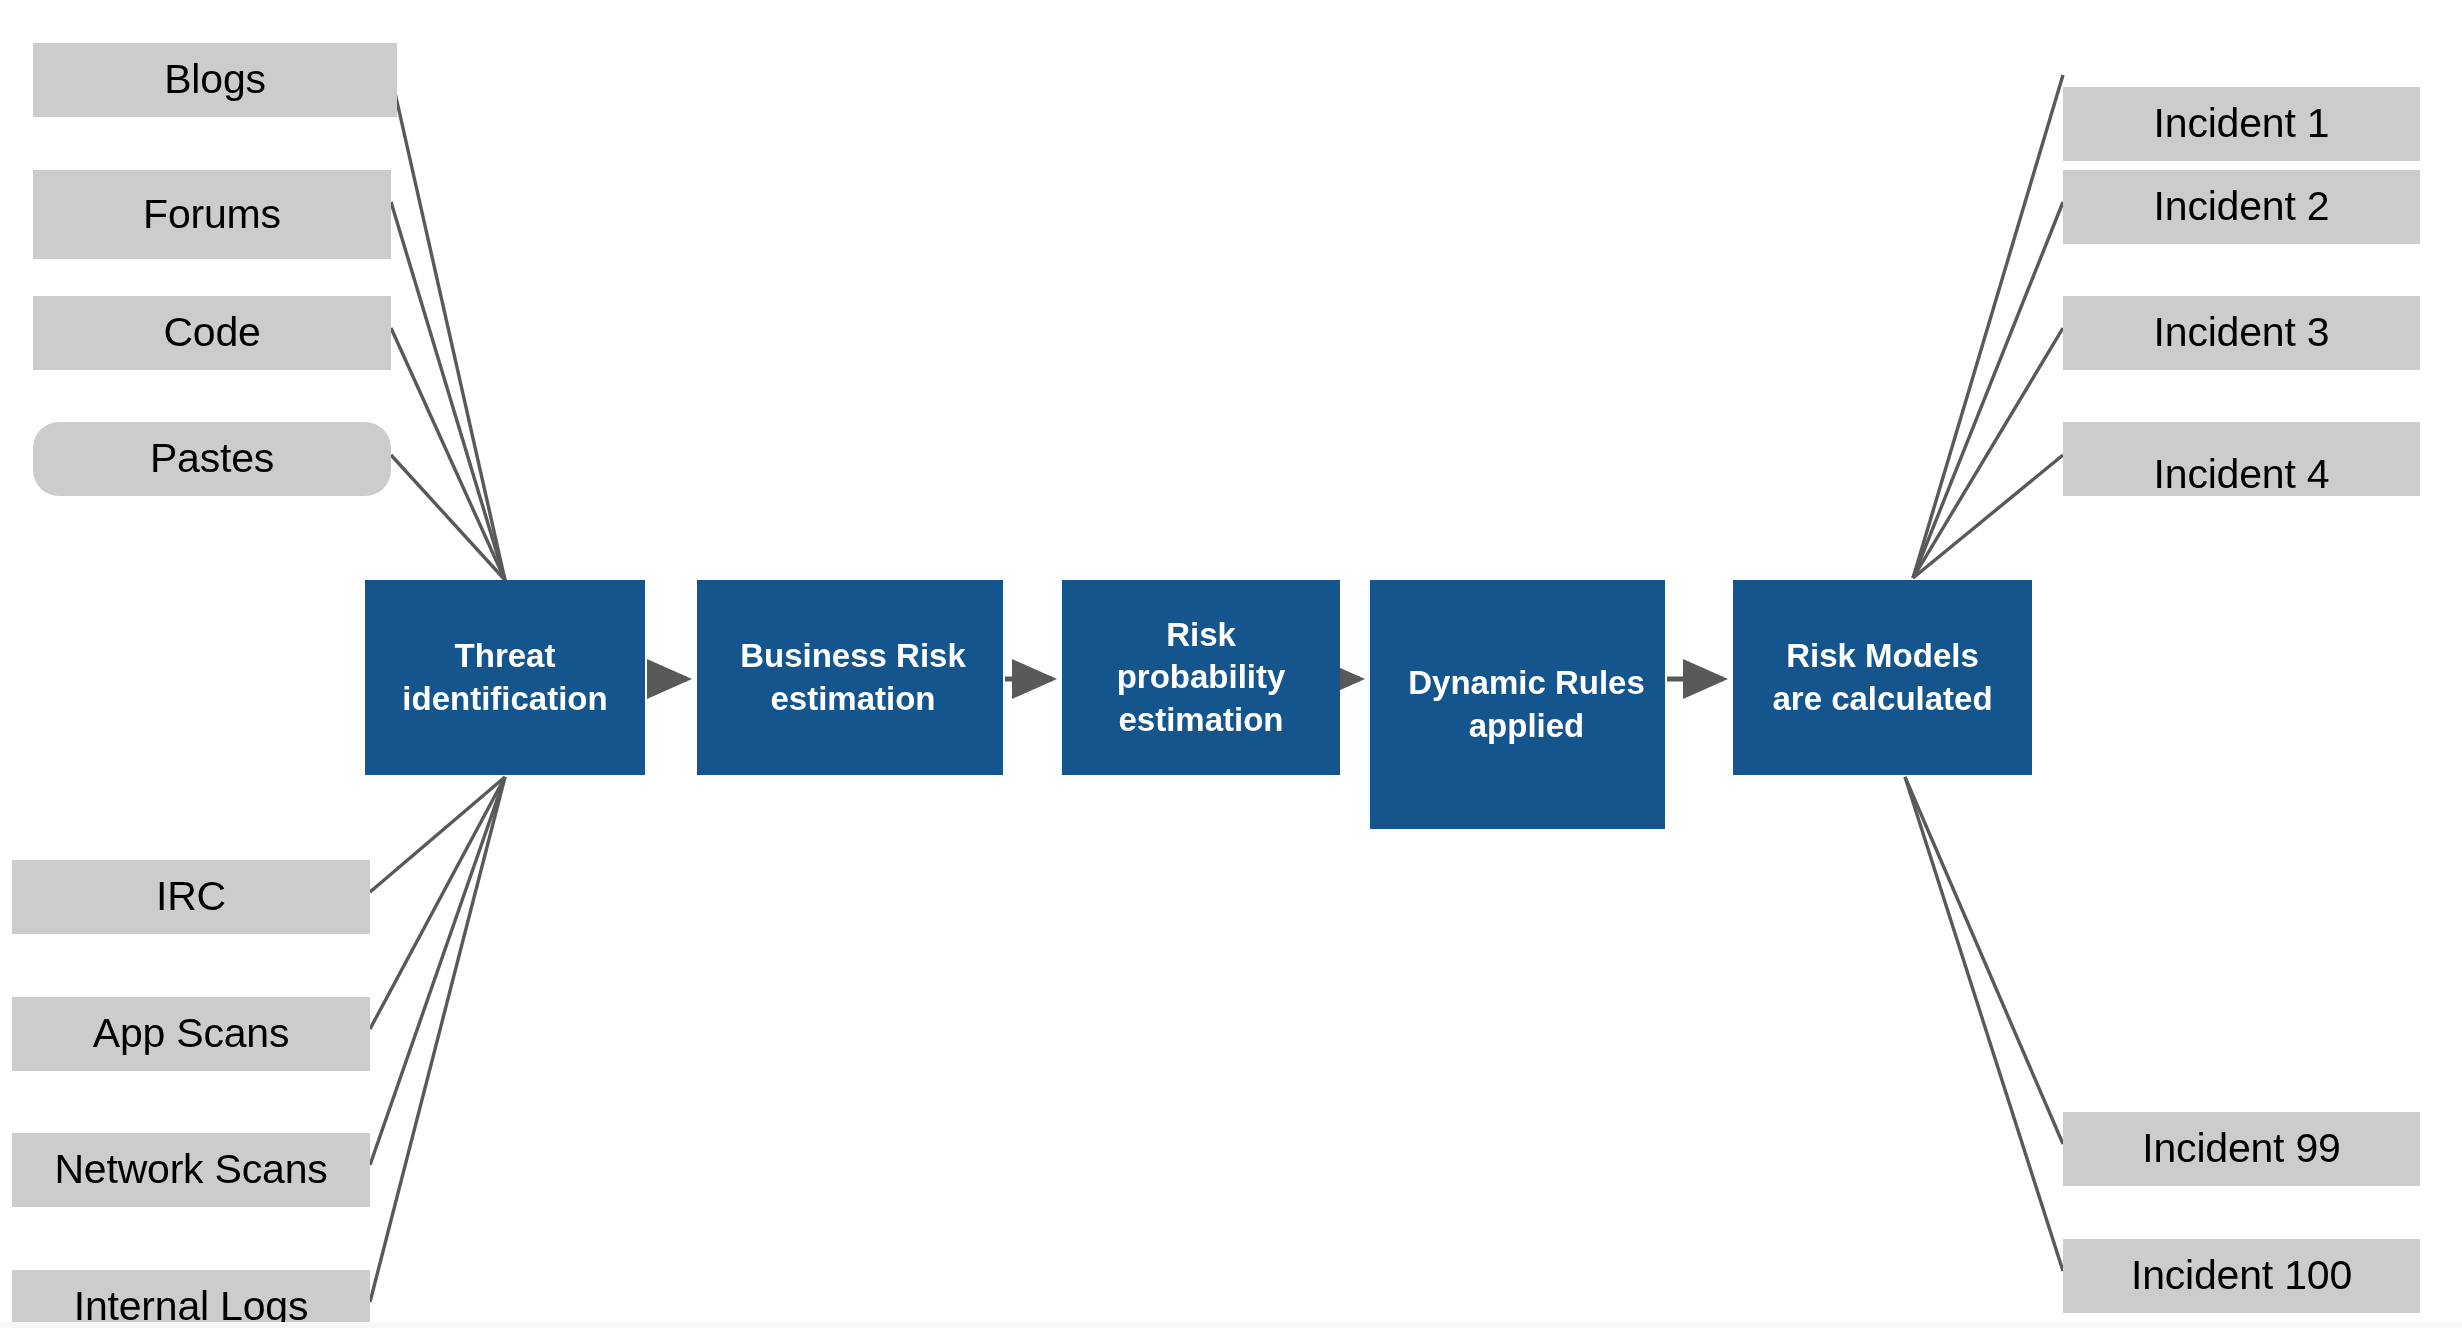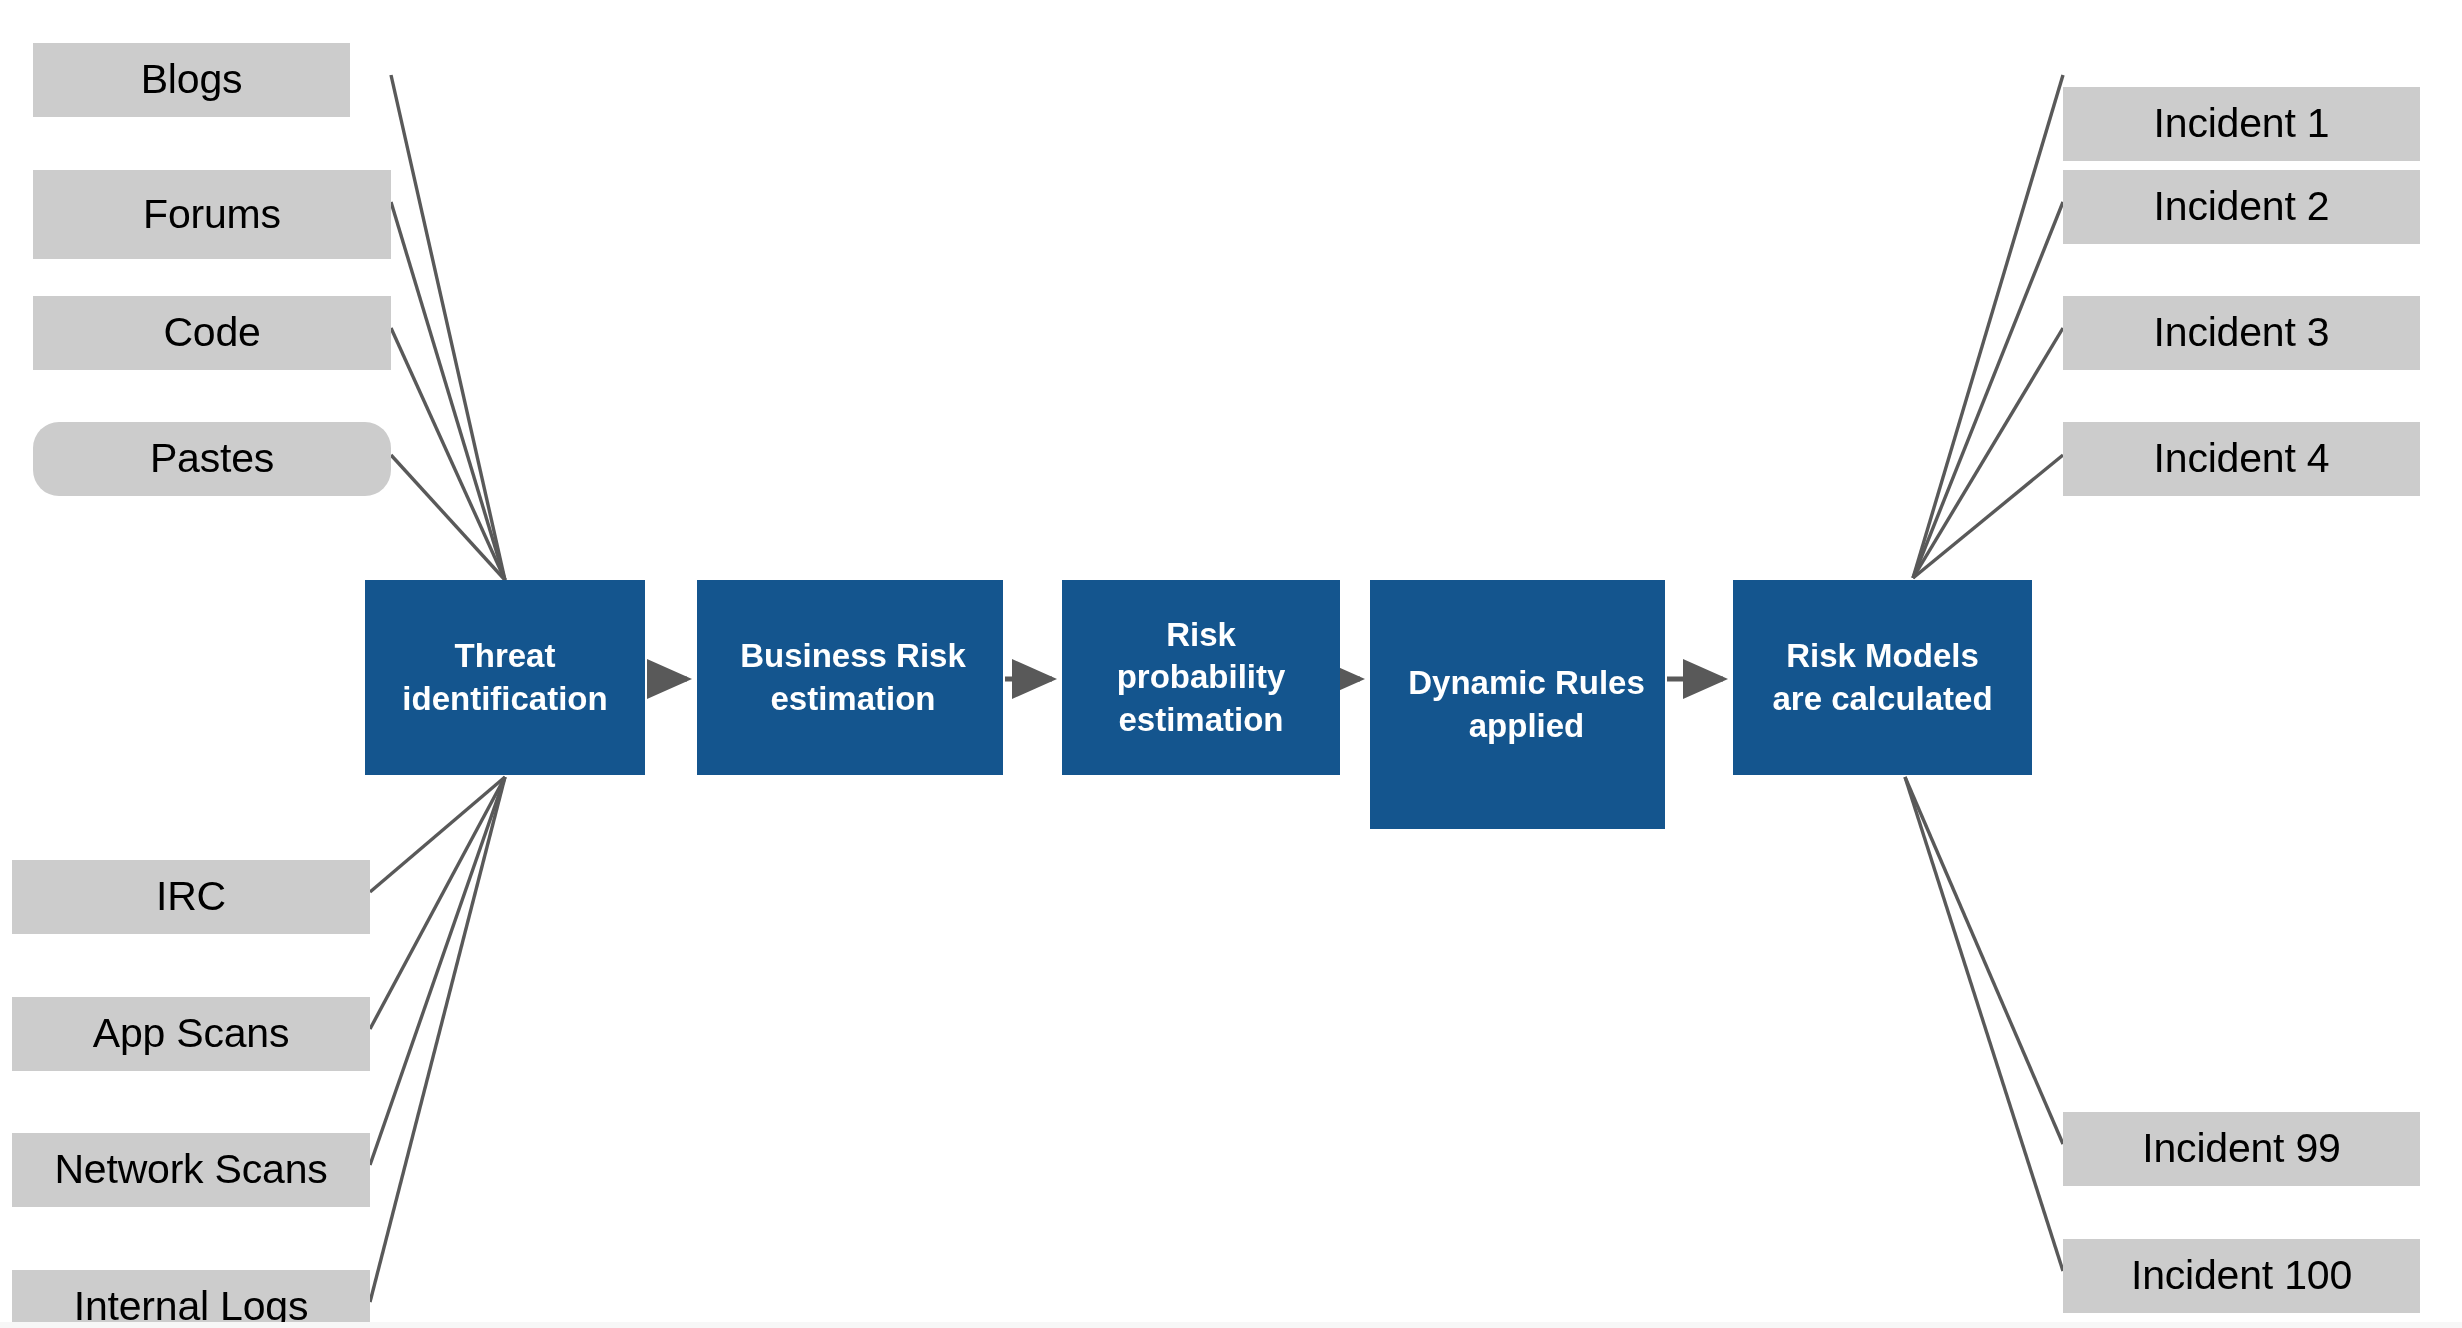--- a/index.html
+++ b/index.html
@@ -102,21 +102,21 @@
       </g>
     <g id="flow-edges">
         <line x1="647" y1="679" x2="687" y2="679" stroke="#595959" stroke-width="5" stroke-linecap="butt" marker-end="url(#arrowhead)"></line>
         <line x1="1005" y1="679" x2="1052" y2="679" stroke="#595959" stroke-width="5" stroke-linecap="butt" marker-end="url(#arrowhead)"></line>
         <line x1="1342" y1="679" x2="1360" y2="679" stroke="#595959" stroke-width="5" stroke-linecap="butt" marker-end="url(#arrowhead)"></line>
         <line x1="1667" y1="679" x2="1723" y2="679" stroke="#595959" stroke-width="5" stroke-linecap="butt" marker-end="url(#arrowhead)"></line>
       </g>
   </svg>
 
   <div id="sources-top-group">
-      <div class="node src-node" style="left: 33px; top: 43px; width: 317px; height: 74px;">
+      <div class="node src-node" style="left: 33px; top: 43px; width: 364px; height: 74px;">
         <span class="node-label">Blogs</span>
       </div>
       <div class="node src-node" style="left: 33px; top: 170px; width: 358px; height: 89px;">
         <span class="node-label">Forums</span>
       </div>
       <div class="node src-node" style="left: 33px; top: 296px; width: 358px; height: 74px;">
         <span class="node-label">Code</span>
       </div>
       <div class="node src-node" style="left: 33px; top: 422px; width: 358px; height: 74px; border-radius: 26px;">
         <span class="node-label">Pastes</span>
@@ -162,21 +162,21 @@
   <div id="incidents-top-group">
       <div class="node inc-node" style="left: 2063px; top: 43px; width: 357px; height: 74px; margin-top: 44px;">
         <span class="node-label">Incident 1</span>
       </div>
       <div class="node inc-node" style="left: 2063px; top: 170px; width: 357px; height: 74px;">
         <span class="node-label">Incident 2</span>
       </div>
       <div class="node inc-node" style="left: 2063px; top: 296px; width: 357px; height: 74px;">
         <span class="node-label">Incident 3</span>
       </div>
-      <div class="node inc-node" style="left: 2063px; top: 422px; width: 357px; height: 74px;">
+      <div class="node inc-node" style="left: 2063px; top: 422px; width: 357px; height: 74px; align-items: flex-end;">
         <span class="node-label">Incident 4</span>
       </div>
     </div>
   <div id="incidents-bottom-group">
       <div class="node inc-node" style="left: 2063px; top: 1112px; width: 357px; height: 74px;">
         <span class="node-label">Incident 99</span>
       </div>
       <div class="node inc-node" style="left: 2063px; top: 1239px; width: 357px; height: 74px;">
         <span class="node-label">Incident 100</span>
       </div>

